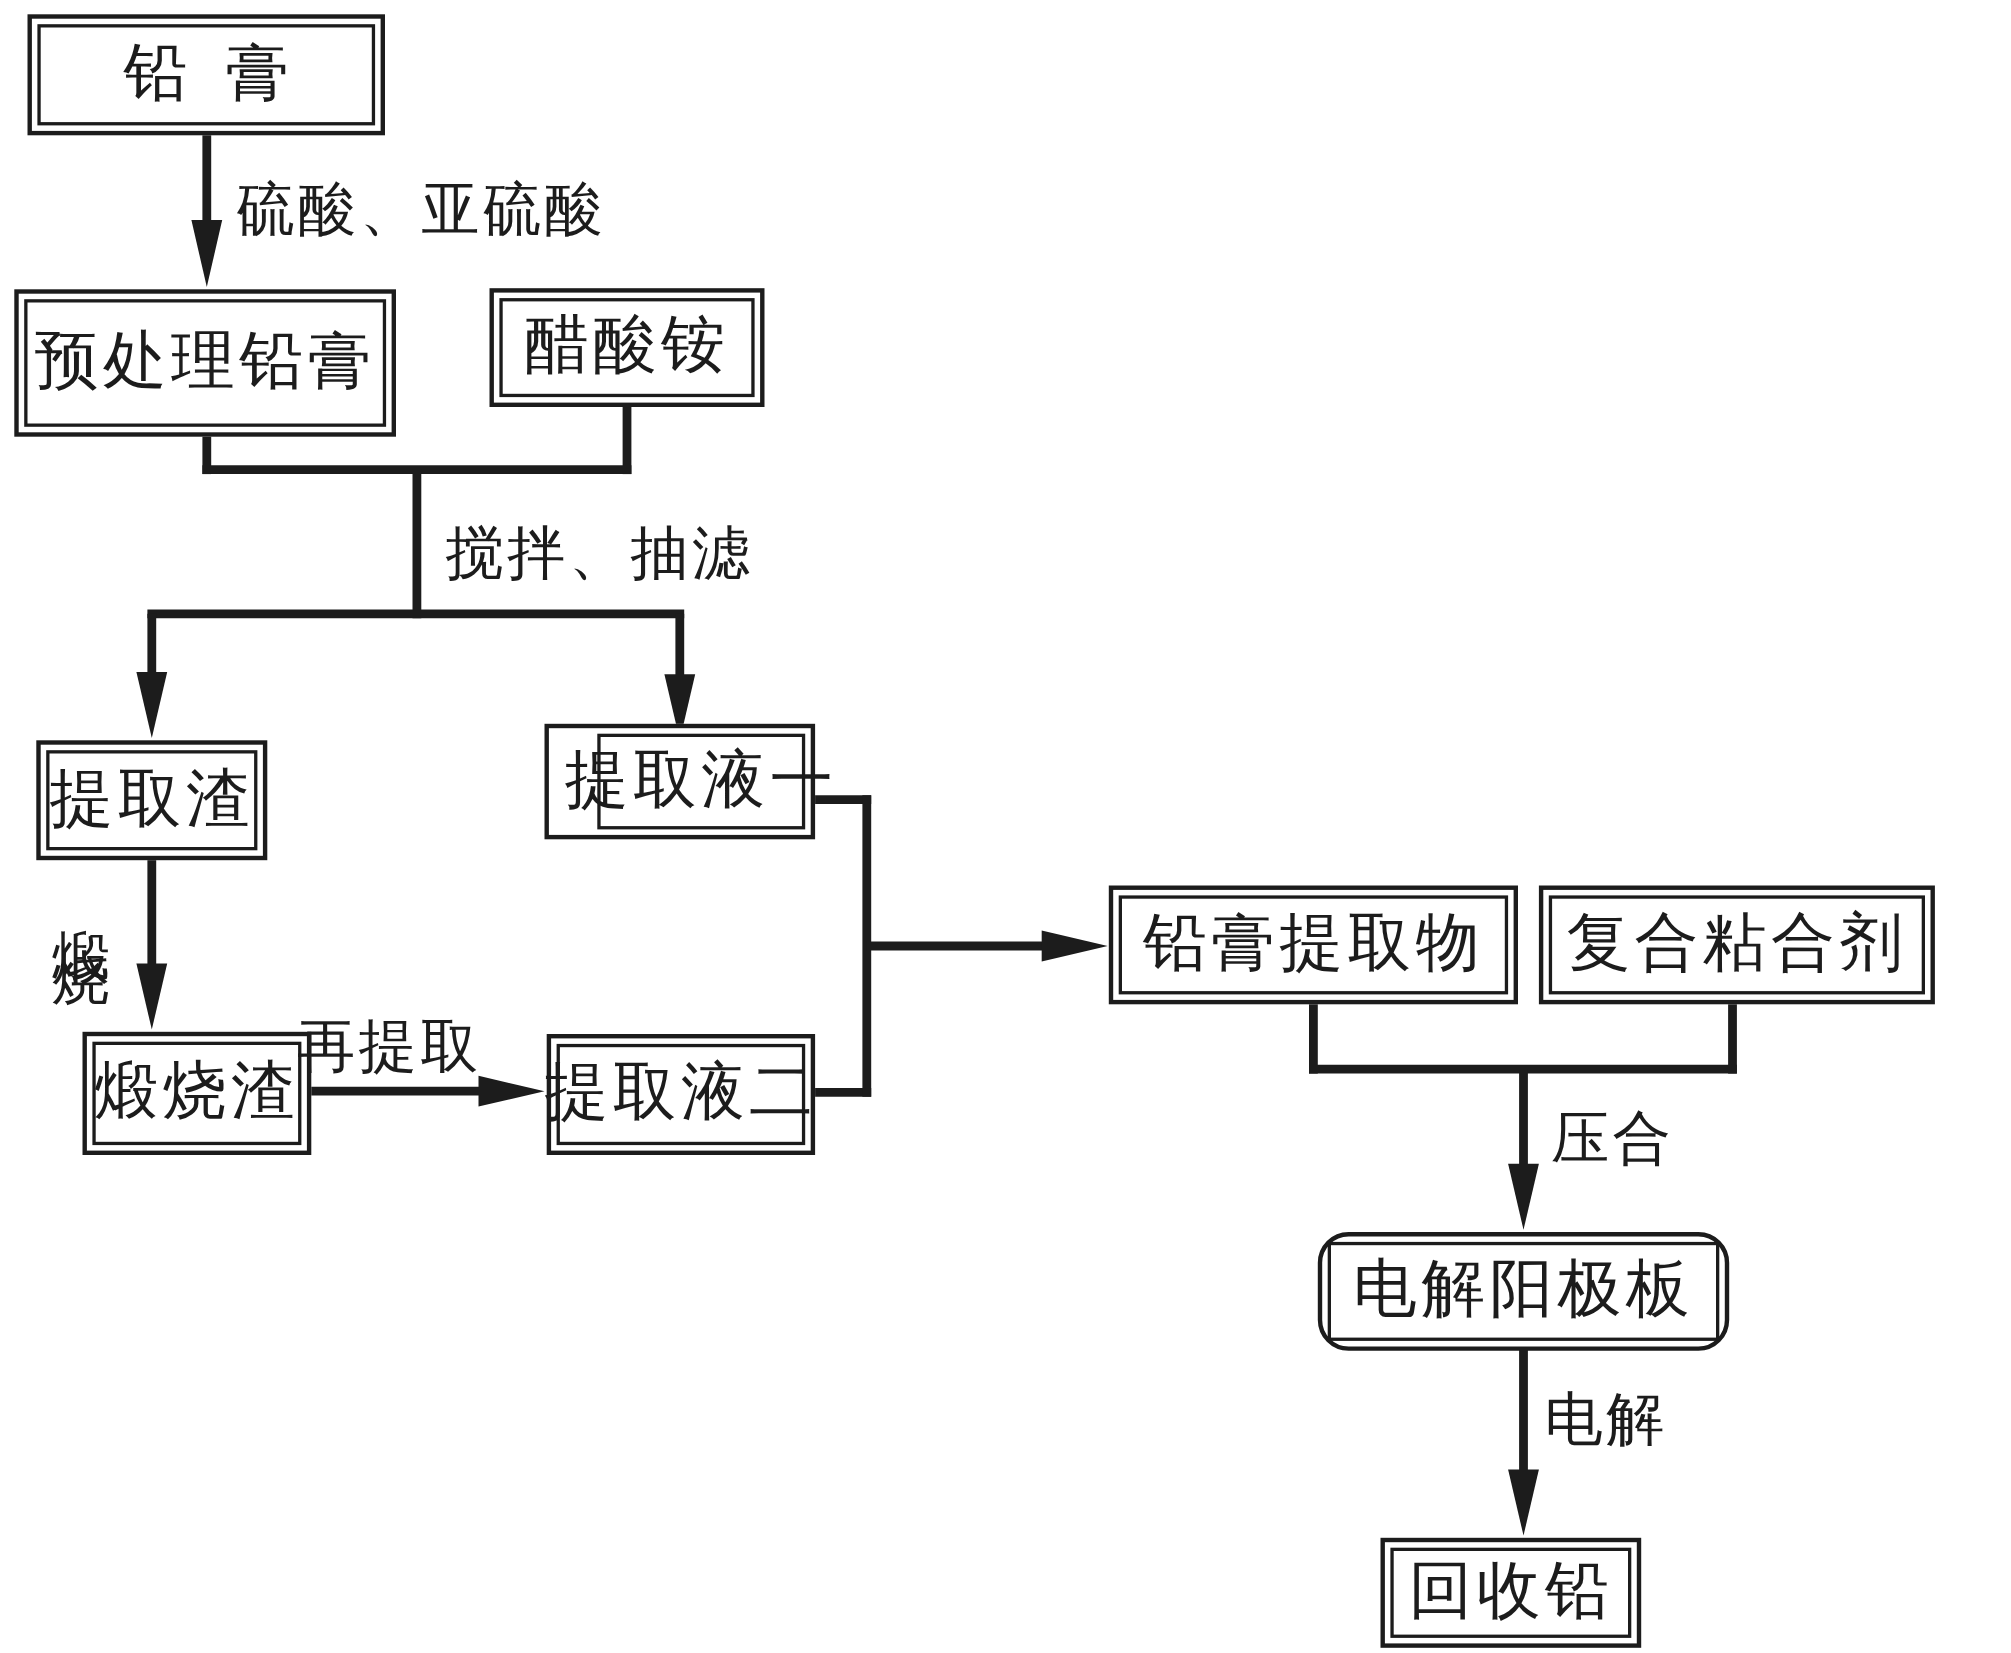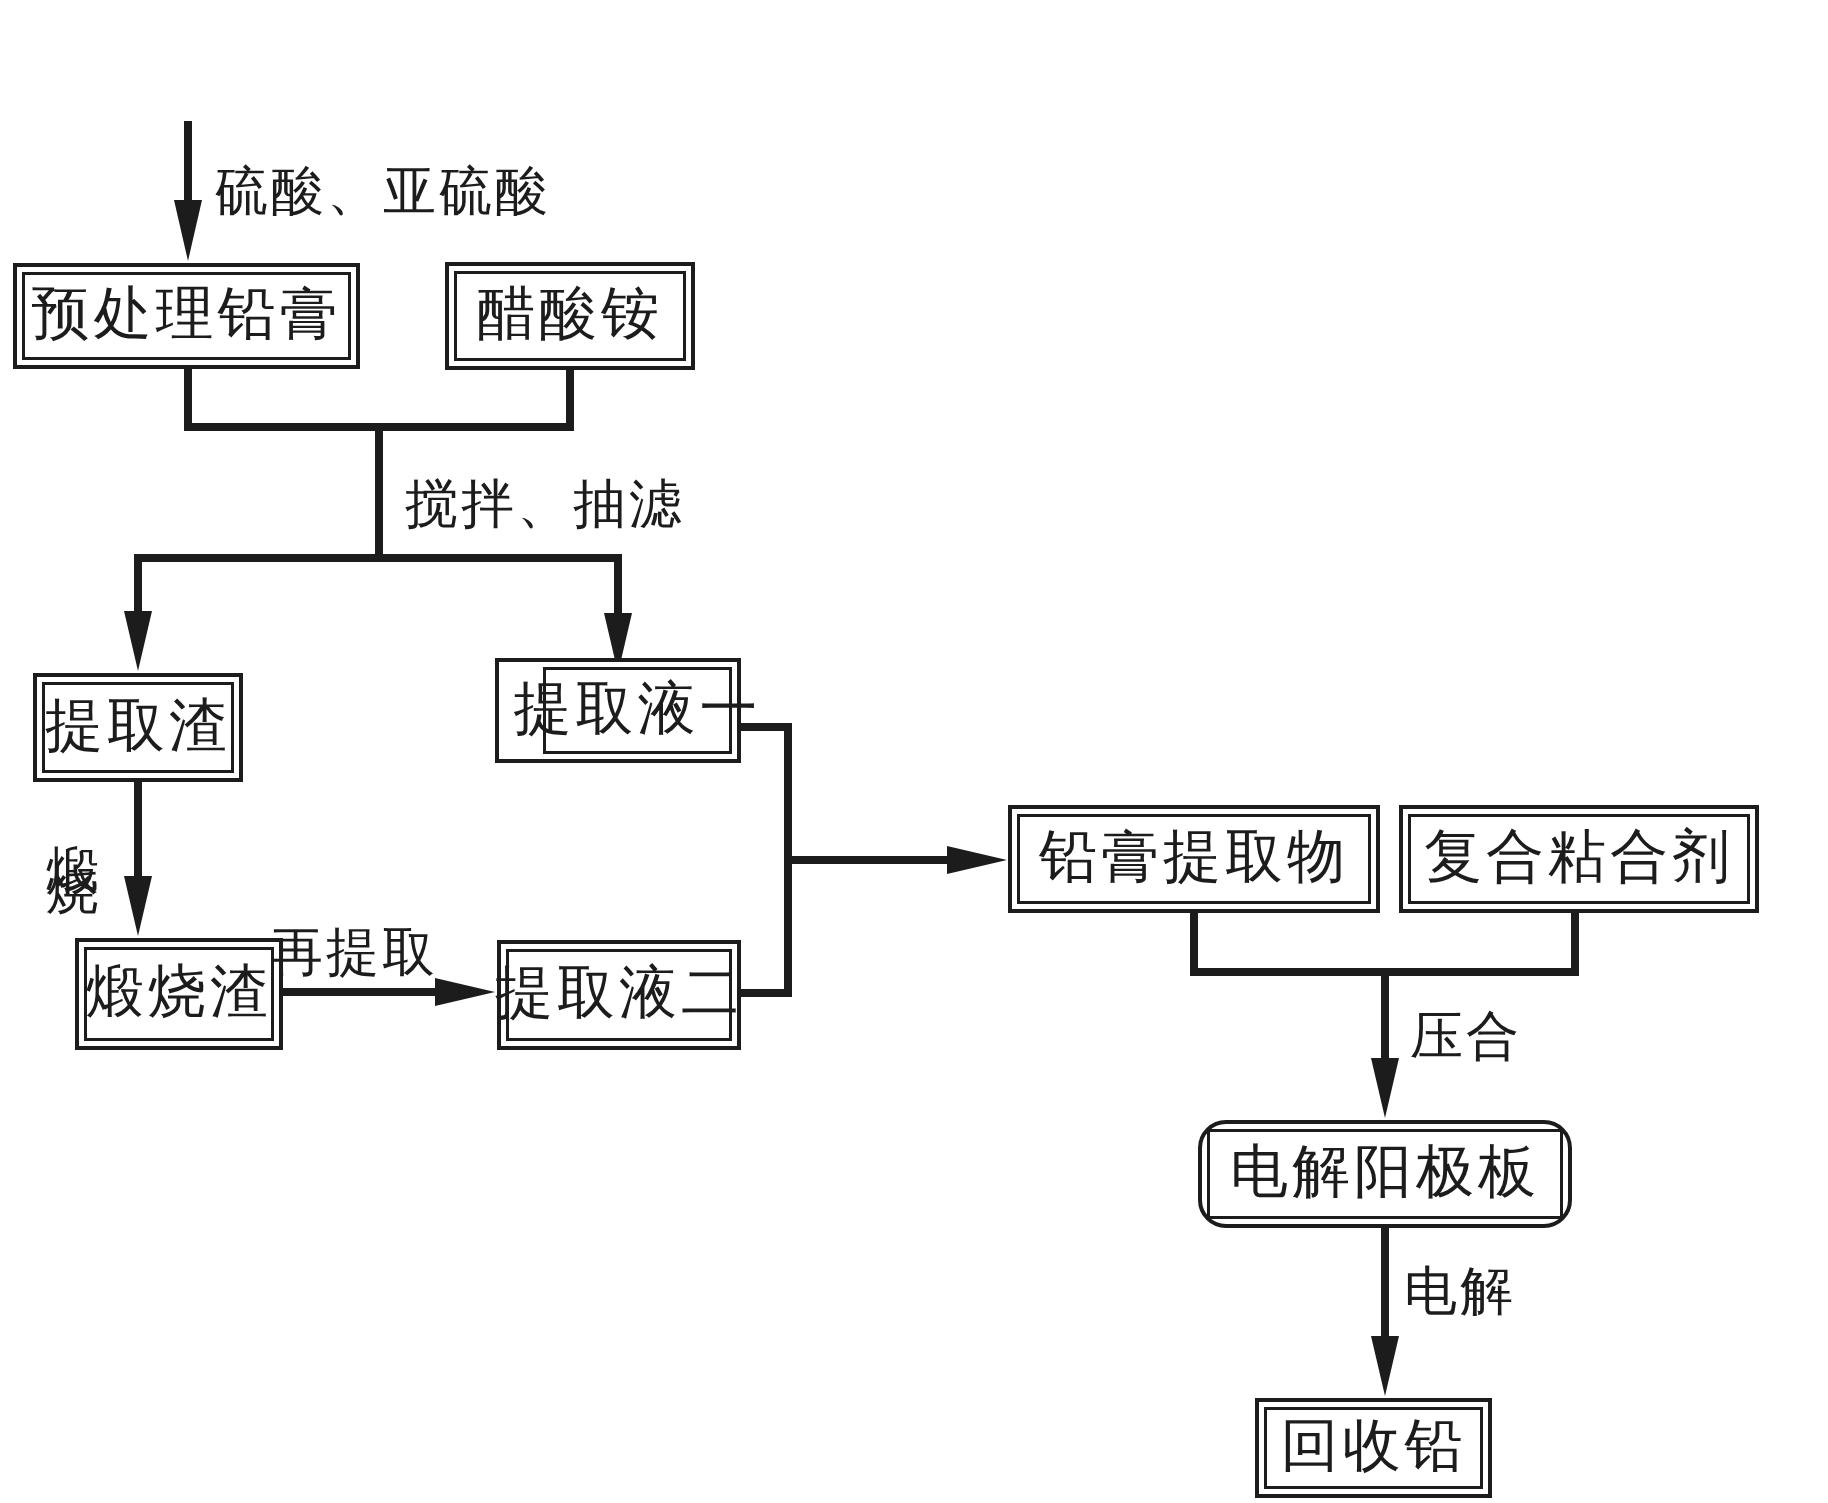--- a/index.html
+++ b/index.html
@@ -96,22 +96,25 @@
       <line x1="1190" y1="972" x2="1579" y2="972"></line>
       <line x1="1385" y1="972" x2="1385" y2="1062"></line>
       <polygon points="1385,1118 1371,1058 1399,1058"></polygon>
     </g>
     <g>
       <line x1="1385" y1="1226" x2="1385" y2="1340"></line>
       <polygon points="1385,1396 1371,1336 1399,1336"></polygon>
     </g>
   </svg>
 
+  <div class="node spread" style="left:25px;top:13px;width:325px;height:110px;">
+    <div class="inner">铅 膏</div>
+  </div>
 
-  <div class="node" style="left:13px;top:263px;width:347px;height:106px;text-align:center;">
+  <div class="node" style="left:13px;top:263px;width:347px;height:134px;text-align:center;">
     <div class="inner">预处理铅膏</div>
   </div>
 
   <div class="node" style="left:445px;top:262px;width:250px;height:108px;">
     <div class="inner">醋酸铵</div>
   </div>
 
   <div class="node" style="left:33px;top:673px;width:210px;height:109px;">
     <div class="inner">提取渣</div>
   </div>

